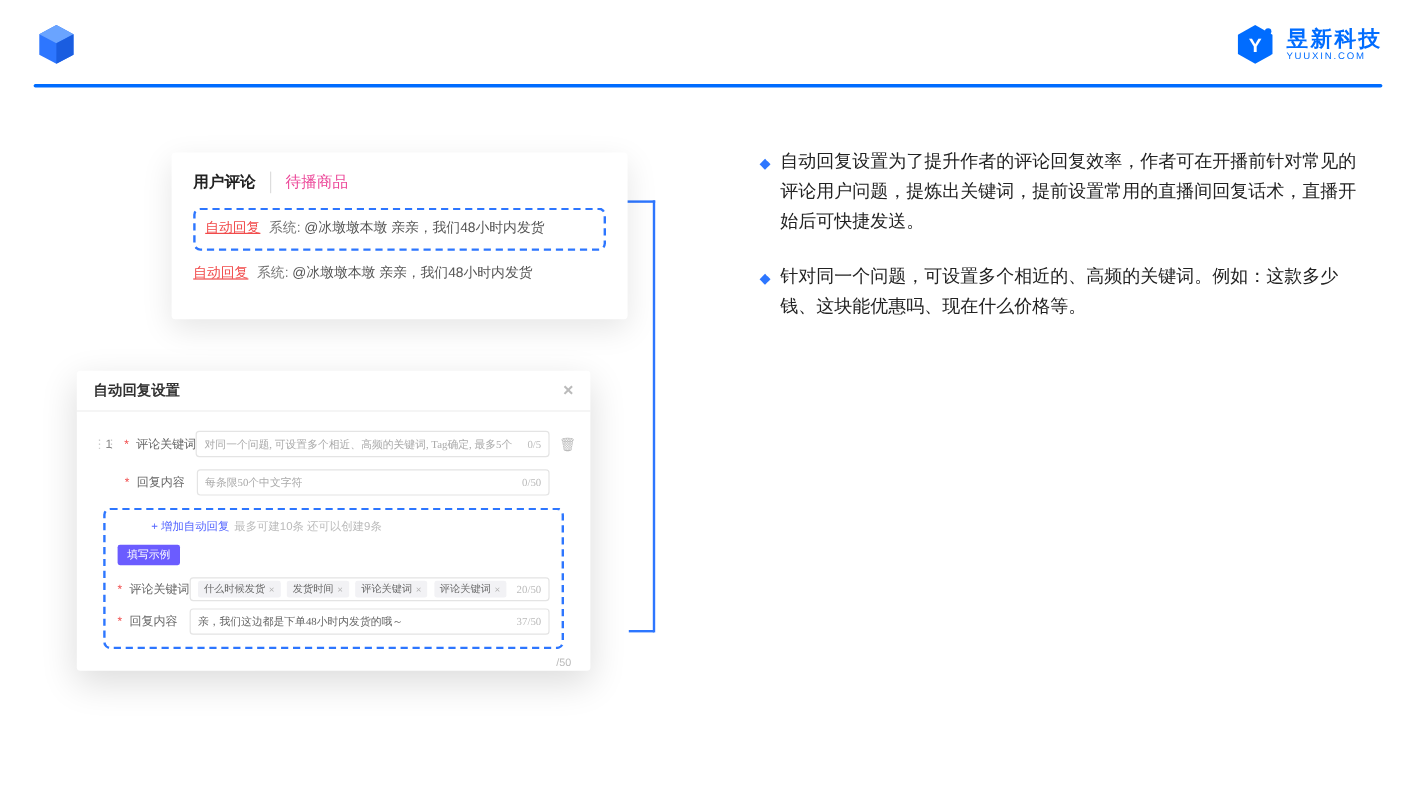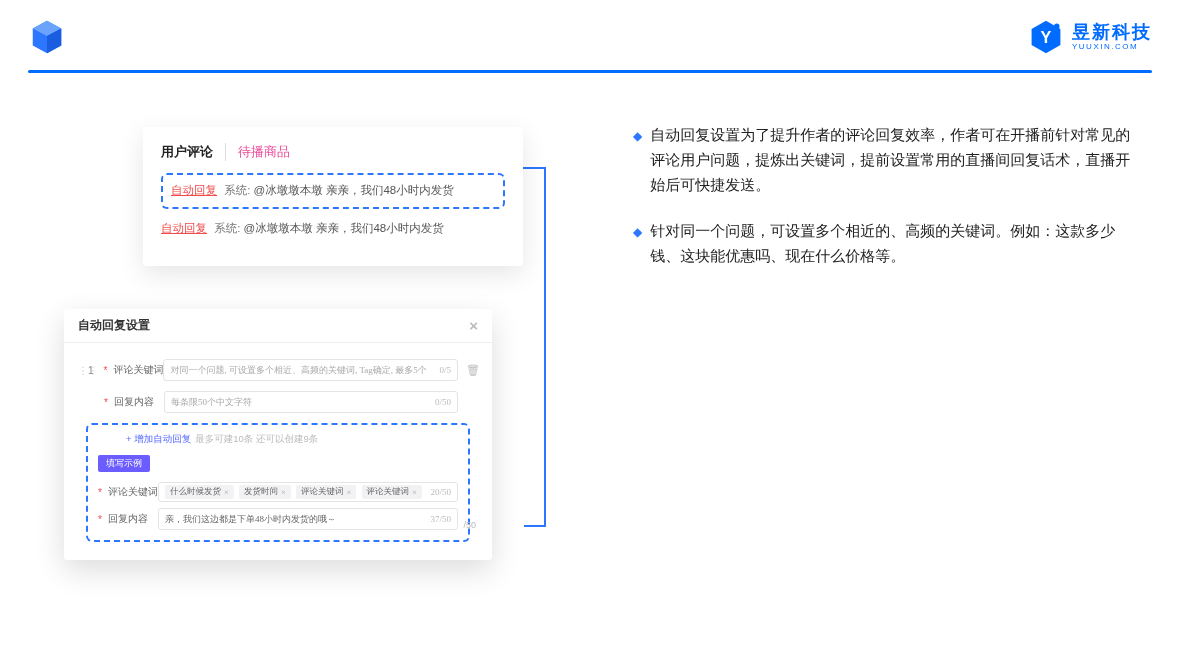--- a/index.html
+++ b/index.html
@@ -42,21 +42,21 @@
 .field-label { font-size: 10px; color: #666; width: 50px; }
 .field-input { flex: 1; border: 1px solid #e4e4e4; border-radius: 3px; height: 22px; font-size: 9px; color: #aaa; padding: 0 6px; display: flex; align-items: center; justify-content: space-between; font-family: Liberation Serif, serif; }
 .field-input .count { color: #bbb; }
 .trash-icon { width: 12px; margin-left: 8px; color: #bbb; font-size: 11px; }
 .dashed-block { border: 2px dashed #2d76ff; border-radius: 6px; margin: 4px 8px 8px 8px; padding: 8px 10px 10px 10px; }
 .add-link { font-size: 9.5px; color: #5566ff; margin-bottom: 6px; margin-left: 28px; }
 .add-link .sub { color: #bbb; margin-left: 4px; }
 .pill-purple { display: inline-block; background: #6b5cff; color: #fff; font-size: 9px; padding: 2px 8px; border-radius: 2px; margin-bottom: 6px; }
 .tag { display: inline-flex; align-items: center; background: #f2f2f5; font-size: 8.5px; color: #666; padding: 1px 5px; border-radius: 2px; margin-right: 3px; }
 .tag .x { margin-left: 3px; color: #aaa; }
-.extra-count { position: absolute; right: 16px; bottom: 30px; font-size: 9px; color: #bbb; }
+.extra-count { position: absolute; right: 16px; bottom: 2px; font-size: 9px; color: #bbb; }
 
 .connector1 { position: absolute; top: 64px; left: 488px; width: 30px; height: 2px; border-top: 2px solid #2d76ff; }
 .connector1v { position: absolute; top: 64px; left: 516px; width: 2px; height: 360px; background: #2d76ff; }
 .connector2 { position: absolute; top: 422px; left: 496px; width: 21px; border-top: 2px solid #2d76ff; }
 
 
 .right { flex: 1; padding-top: 20px; }
 .section-head { display: flex; align-items: center; margin-bottom: 26px; }
 .bubble-icon { width: 28px; height: 28px; margin-right: 10px; position: relative; }
 .section-title { font-size: 22px; color: #222; letter-spacing: 1px; }

